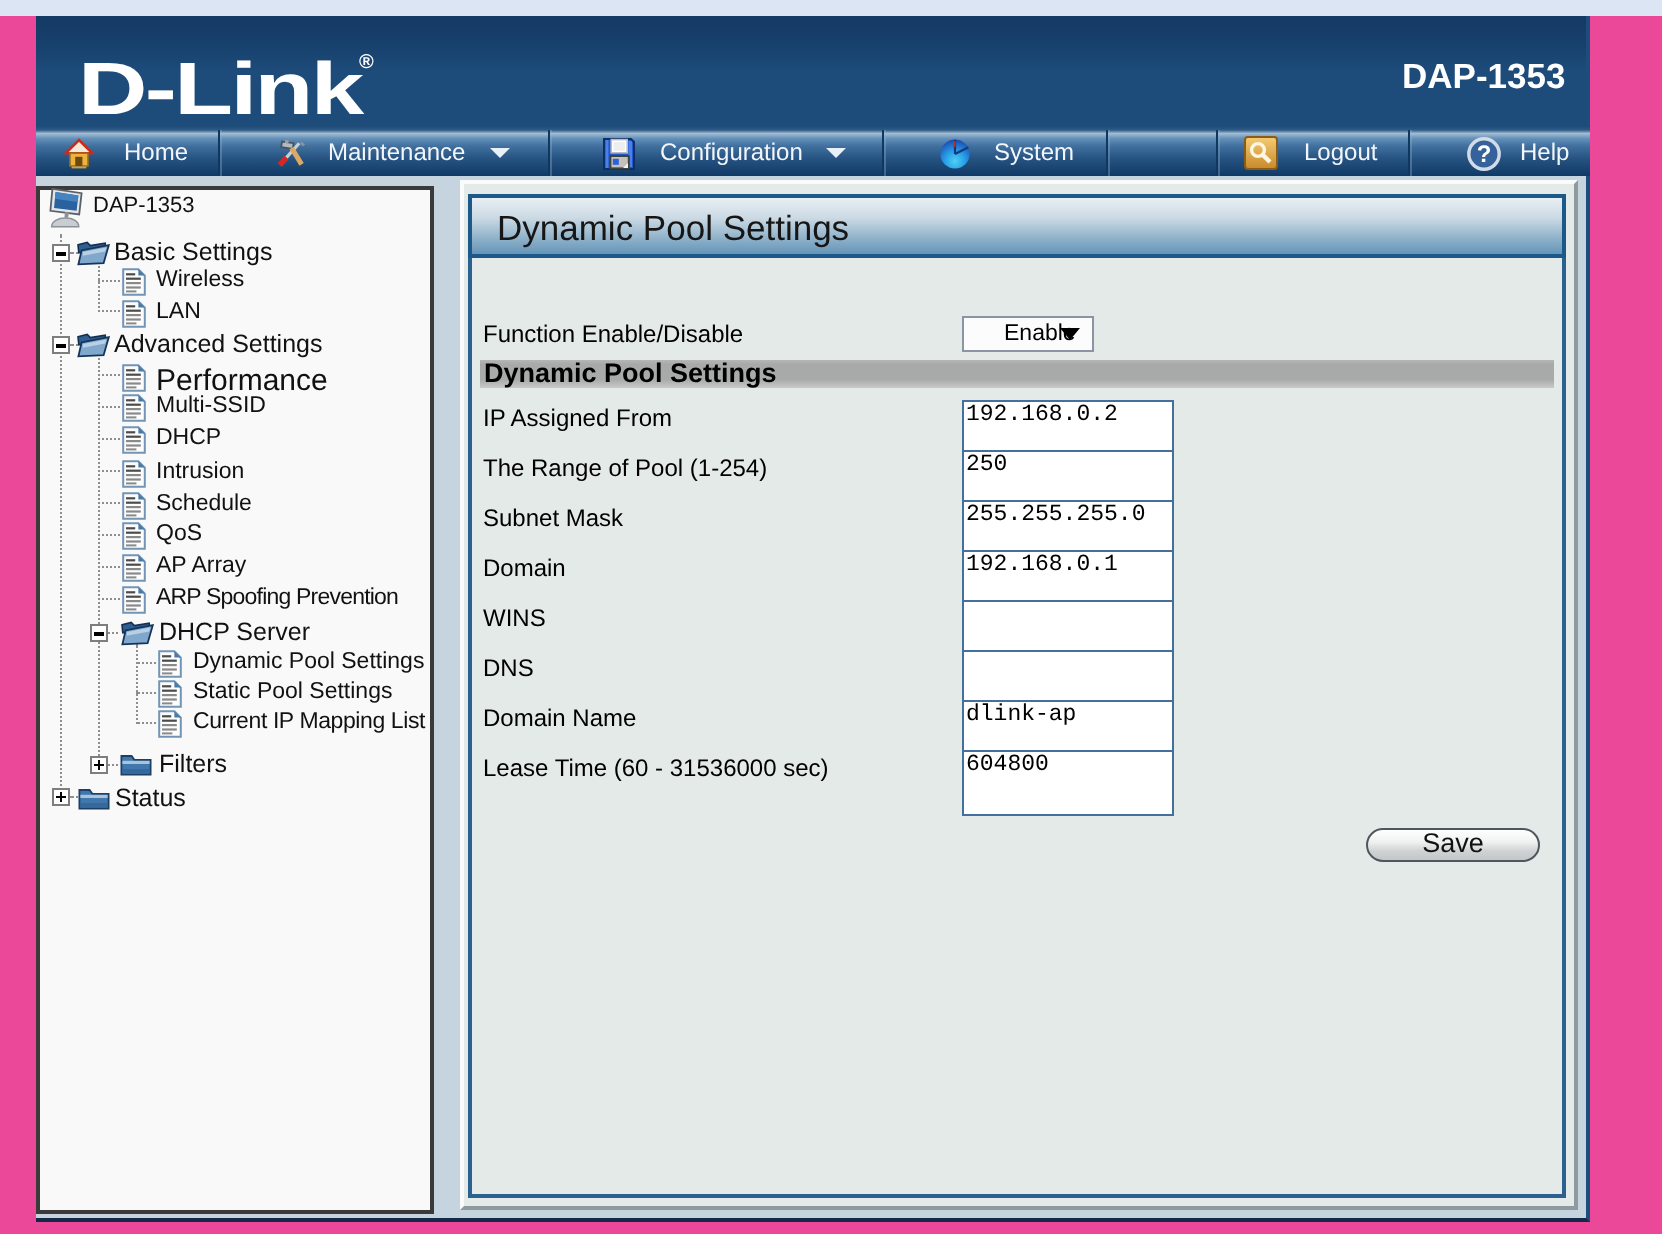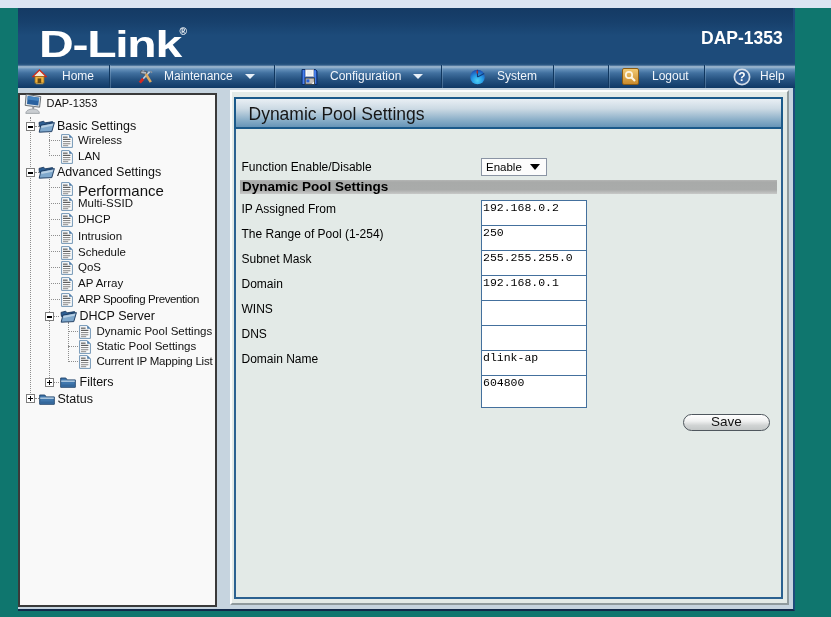--- a/index.html
+++ b/index.html
@@ -1,16 +1,16 @@
 <!DOCTYPE html>
 <html><head>
 <meta charset="utf-8">
 <style>
 html,body{margin:0;padding:0;}
-#page{position:relative;width:831px;height:617px;background:#0f766e;overflow:hidden;
+#page{position:relative;width:831px;height:617px;background:#ec4899;overflow:hidden;
   font-family:"Liberation Sans",sans-serif;}
 #topstrip{position:absolute;left:0;top:0;width:831px;height:8px;background:#dbe5f3;}
 #win{position:absolute;left:18px;top:8px;width:777px;height:603px;background:#c6d4df;
   border-right:2px solid #1e4c7c;border-bottom:2px solid #13294a;box-sizing:border-box;}
 
 #hdr{position:absolute;left:18px;top:8px;width:775px;height:55px;
   background:linear-gradient(180deg,#143a64 0%,#17406c 25%,#1d4b7a 50%,#1d4b7a 100%);}
 #logo{position:absolute;left:38.5px;top:25.5px;color:#ffffff;font-weight:bold;font-size:37px;
   letter-spacing:-1px;transform:scaleX(1.3);transform-origin:left top;line-height:37px;
   font-family:"Liberation Sans",sans-serif;}
@@ -43,21 +43,21 @@
   background:linear-gradient(180deg,#e9eff4 0%,#ccdae4 35%,#85abc6 78%,#6795b8 100%);}
 #tbar span{position:absolute;left:12.5px;top:5px;font-size:17.5px;color:#161616;}
 .gbar{position:absolute;left:240px;width:537px;background:linear-gradient(180deg,#b5b6b5 0%,#a8aaa9 15%,#a9abaa 70%,#c8c9c8 100%);
   color:#000;font-weight:bold;font-size:13.5px;}
 .gbar span{position:absolute;left:2px;top:0px;}
 .flabel{position:absolute;left:241.5px;color:#000;font-size:12px;white-space:nowrap;}
 .finput{position:absolute;left:481px;width:106px;height:33px;box-sizing:border-box;
   background:#fff;border:1.5px solid #44709d;font-family:"Liberation Mono",monospace;
   font-size:11.5px;line-height:14px;padding-left:1px;color:#000;}
 #fsel{position:absolute;left:481px;top:158px;width:66px;height:18px;box-sizing:border-box;
-  background:#fcfcfc;border:1px solid #8a94a4;font-size:11.5px;line-height:16px;padding-left:4px;color:#000;}
+  background:#fcfcfc;border:1px solid #8a94a4;font-size:11.5px;line-height:16px;padding-left:20px;color:#000;}
 #fsel .a{position:absolute;left:48px;top:5px;width:0;height:0;
   border-left:5.5px solid transparent;border-right:5.5px solid transparent;border-top:6px solid #000;}
 #save{position:absolute;left:683px;top:414px;width:87px;height:17px;box-sizing:border-box;
   border:1.5px solid #4f575e;border-radius:8.5px;
   background:linear-gradient(180deg,#ffffff 0%,#f0f1f1 40%,#d0d3d3 70%,#c3c7c7 100%);
   text-align:center;font-size:13.5px;line-height:14px;color:#111;}
 </style>
 </head>
 <body>
 <div id="page">
@@ -308,15 +308,16 @@
 <div class="flabel" style="top:252px">Subnet Mask</div>
 <div class="finput" style="top:250px">255.255.255.0</div>
 <div class="flabel" style="top:277px">Domain</div>
 <div class="finput" style="top:275px">192.168.0.1</div>
 <div class="flabel" style="top:302px">WINS</div>
 <div class="finput" style="top:300px"></div>
 <div class="flabel" style="top:327px">DNS</div>
 <div class="finput" style="top:325px"></div>
 <div class="flabel" style="top:352px">Domain Name</div>
 <div class="finput" style="top:350px">dlink-ap</div>
+<div class="flabel" style="top:377px">Lease Time (60 - 31536000 sec)</div>
 <div class="finput" style="top:375px">604800</div>
 <div id="save">Save</div>
 </div>
 
 </body></html>

